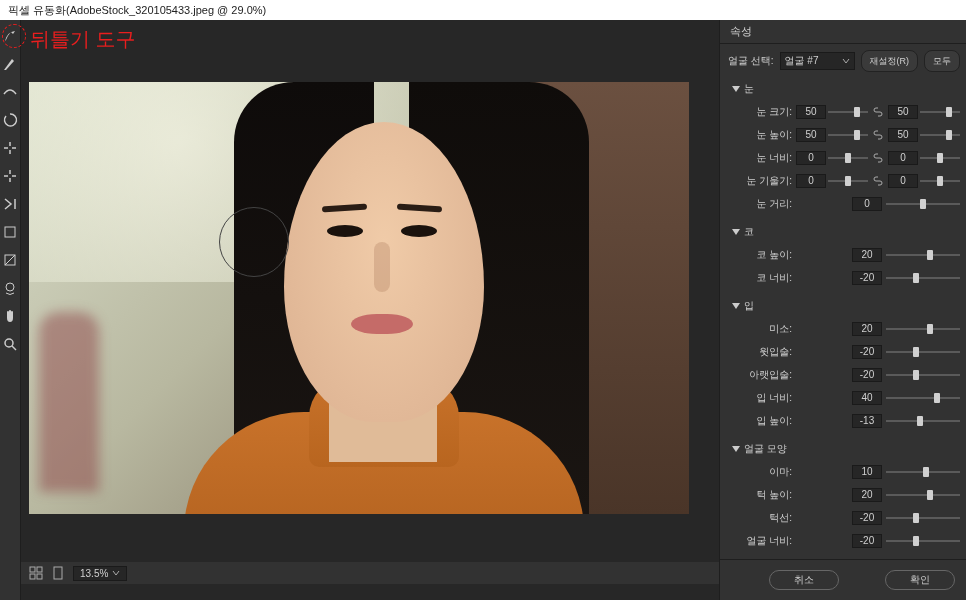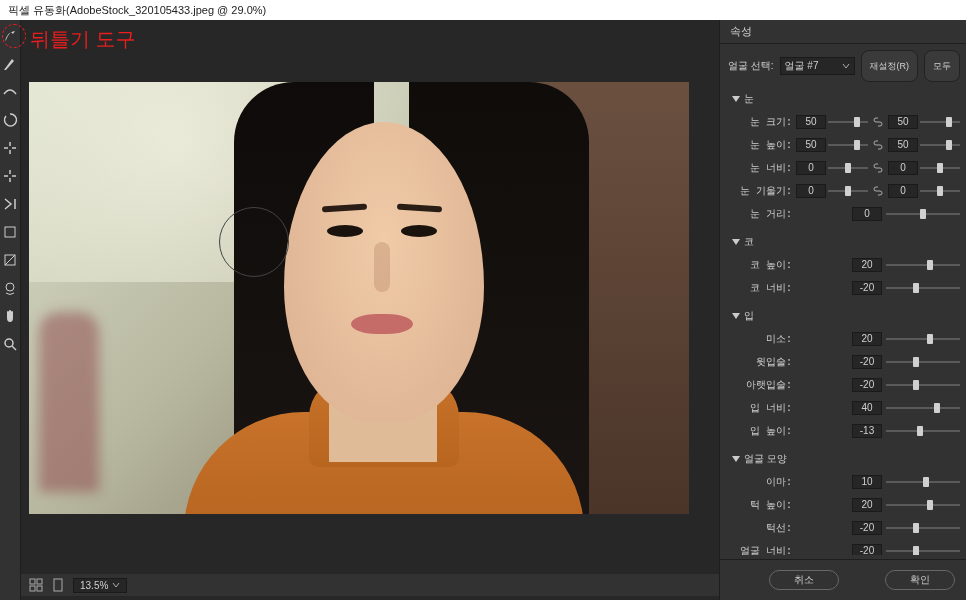--- a/index.html
+++ b/index.html
@@ -8,35 +8,35 @@
     .annotation-circle { position: absolute; top: 24px; left: 2px; width: 24px; height: 24px; border: 1.5px dashed #e91e1e; border-radius: 50%; z-index: 10; }
     .annotation-text { position: absolute; top: 26px; left: 30px; color: #e91e1e; font-size: 20px; font-weight: 400; z-index: 10; }
     .main { display: flex; height: 580px; }
     .toolbar { width: 30px; background: #323232; border-right: 1px solid #1e1e1e; display: flex; flex-direction: column; align-items: center; padding-top: 6px; gap: 8px; }
     .tool-icon { width: 20px; height: 20px; display: flex; align-items: center; justify-content: center; cursor: pointer; }
     .tool-icon svg { width: 16px; height: 16px; }
     .canvas-area { flex: 1; background: #272727; position: relative; display: flex; flex-direction: column; }
     .canvas-image { margin: 62px 30px 0 8px; width: 660px; height: 432px; background: linear-gradient(135deg,#d8dcc8,#b8b8a0 40%,#6a5a48); position: relative; overflow: hidden; }
     .photo { position: absolute; inset: 0; }
     .selection-circle { position: absolute; top: 125px; left: 190px; width: 70px; height: 70px; border: 1px solid #444; border-radius: 50%; }
-    .canvas-footer { position: absolute; bottom: 4px; left: 0; right: 0; height: 22px; background: #323232; display: flex; align-items: center; padding: 0 8px; gap: 8px; }
+    .canvas-footer { position: absolute; bottom: 16px; left: 0; right: 0; height: 22px; background: #323232; display: flex; align-items: center; padding: 0 8px; gap: 8px; }
     .footer-icon { width: 14px; height: 14px; display: flex; align-items: center; justify-content: center; }
     .zoom-box { background: #262626; border: 1px solid #1a1a1a; padding: 1px 6px; font-size: 10px; display: flex; align-items: center; gap: 4px; }
     .chevron-sm { width: 8px; height: 8px; }
     .panel { width: 256px; background: #323232; border-left: 1px solid #1e1e1e; display: flex; flex-direction: column; }
     .panel-hdr { padding: 4px 10px; font-size: 11px; border-bottom: 1px solid #1e1e1e; }
     .face-select-row { display: flex; align-items: center; gap: 6px; padding: 6px 8px; }
     .face-select-lbl { font-size: 10px; }
     .face-select-dd { flex: 1; background: #262626; border: 1px solid #1a1a1a; height: 18px; display: flex; align-items: center; justify-content: space-between; padding: 0 4px; font-size: 10px; }
-    .btn-sm { background: #3a3a3a; border: 1px solid #222; border-radius: 8px; height: 32px; padding: 0 8px; font-size: 9px; display: flex; align-items: center; cursor: pointer; }
+    .btn-sm { background: #3a3a3a; border: 1px solid #222; border-radius: 8px; height: 22px; padding: 0 8px; font-size: 9px; display: flex; align-items: center; cursor: pointer; }
     .section-hdr { padding: 4px 12px; font-size: 10px; display: flex; align-items: center; gap: 4px; cursor: pointer; }
     .tri { width: 0; height: 0; border-left: 4px solid transparent; border-right: 4px solid transparent; border-top: 6px solid #ccc; }
     .sliders { padding: 2px 8px 4px 8px; }
     .slider-row { display: flex; align-items: center; gap: 4px; margin-bottom: 3px; height: 20px; }
-    .slider-lbl { width: 64px; text-align: right; font-size: 10px; font-family: Liberation Mono, monospace; }
+    .slider-lbl { width: 64px; text-align: right; font-size: 10px; }
     .slider-group { flex: 1; display: flex; align-items: center; gap: 2px; }
     .val-box { width: 30px; height: 14px; background: #262626; border: 1px solid #1a1a1a; text-align: center; font-size: 10px; line-height: 12px; }
     .slider-track { position: relative; height: 14px; width: 40px; }
     .slider-track::before { content: ""; position: absolute; top: 6px; left: 0; right: 0; height: 2px; background: #5a5a5a; }
     .slider-knob { position: absolute; top: 2px; width: 6px; height: 10px; background: #d0d0d0; border-radius: 1px; }
     .link-icon { width: 12px; height: 12px; display: flex; align-items: center; justify-content: center; }
     .slider-single { flex: 1; display: flex; align-items: center; gap: 4px; justify-content: flex-end; }
     .slider-single .slider-track { width: 74px; }
     .footer-btns { display: flex; gap: 10px; justify-content: center; padding: 10px 0; border-top: 1px solid #1e1e1e; margin-top: 4px; }
     .pill-btn { width: 70px; height: 20px; border: 1px solid #666; border-radius: 10px; display: flex; align-items: center; justify-content: center; font-size: 10px; cursor: pointer; margin-left: 36px; }

